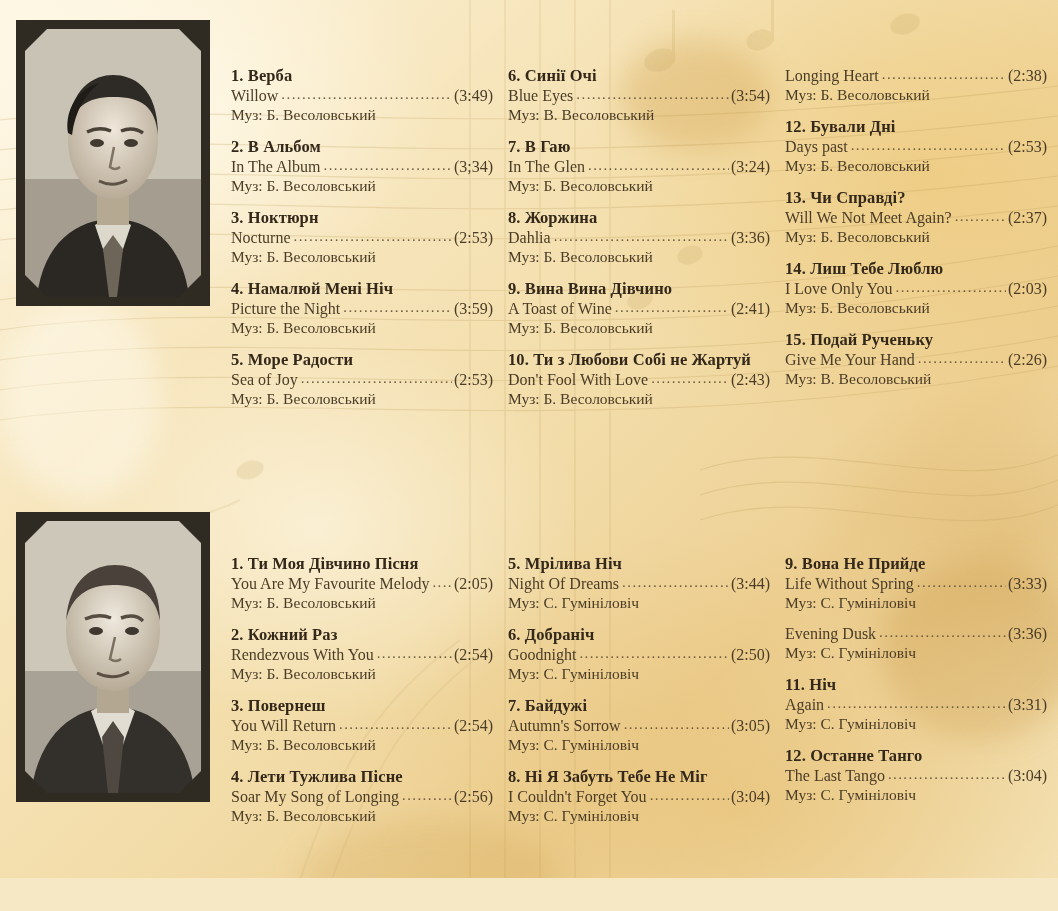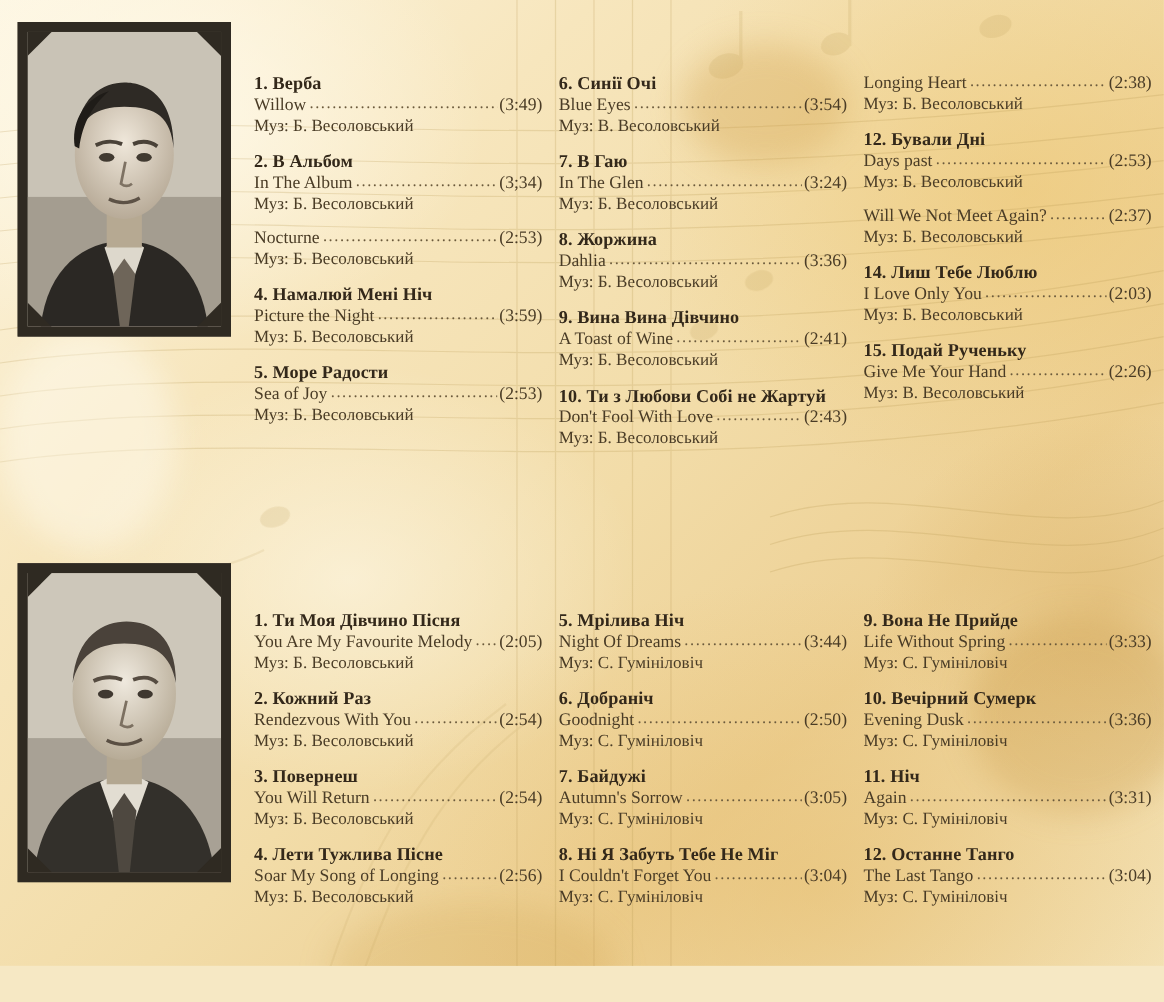--- a/index.html
+++ b/index.html
@@ -279,20 +279,21 @@
         <div class="track">
           <div class="t-title">2. <span>В Альбом</span></div>
           <div class="t-row">
             <span class="t-en">In The Album</span>
             <span class="t-dots">............................................................</span>
             <span class="t-dur">(3;34)</span>
           </div>
           <div class="t-credit">Муз: Б. Весоловський</div>
         </div>
         <div class="track">
+          <div class="t-title">3. <span>Ноктюрн</span></div>
           <div class="t-row">
             <span class="t-en">Nocturne</span>
             <span class="t-dots">............................................................</span>
             <span class="t-dur">(2:53)</span>
           </div>
           <div class="t-credit">Муз: Б. Весоловський</div>
         </div>
         <div class="track">
           <div class="t-title">4. <span>Намалюй Мені Ніч</span></div>
           <div class="t-row">
@@ -371,20 +372,21 @@
         <div class="track">
           <div class="t-title">12. <span>Бували Дні</span></div>
           <div class="t-row">
             <span class="t-en">Days past</span>
             <span class="t-dots">............................................................</span>
             <span class="t-dur">(2:53)</span>
           </div>
           <div class="t-credit">Муз: Б. Весоловський</div>
         </div>
         <div class="track">
+          <div class="t-title">13. <span>Чи Справді?</span></div>
           <div class="t-row">
             <span class="t-en">Will We Not Meet Again?</span>
             <span class="t-dots">............................................................</span>
             <span class="t-dur">(2:37)</span>
           </div>
           <div class="t-credit">Муз: Б. Весоловський</div>
         </div>
         <div class="track">
           <div class="t-title">14. <span>Лиш Тебе Люблю</span></div>
           <div class="t-row">
@@ -489,21 +491,20 @@
         <div class="track">
           <div class="t-title">9. <span>Вона Не Прийде</span></div>
           <div class="t-row">
             <span class="t-en">Life Without Spring</span>
             <span class="t-dots">............................................................</span>
             <span class="t-dur">(3:33)</span>
           </div>
           <div class="t-credit">Муз: С. Гумініловіч</div>
         </div>
         <div class="track">
-          <div class="t-title">10. <span>Вечірний Сумерк</span></div>
           <div class="t-row">
             <span class="t-en">Evening Dusk</span>
             <span class="t-dots">............................................................</span>
             <span class="t-dur">(3:36)</span>
           </div>
           <div class="t-credit">Муз: С. Гумініловіч</div>
         </div>
         <div class="track">
           <div class="t-title">11. <span>Ніч</span></div>
           <div class="t-row">

